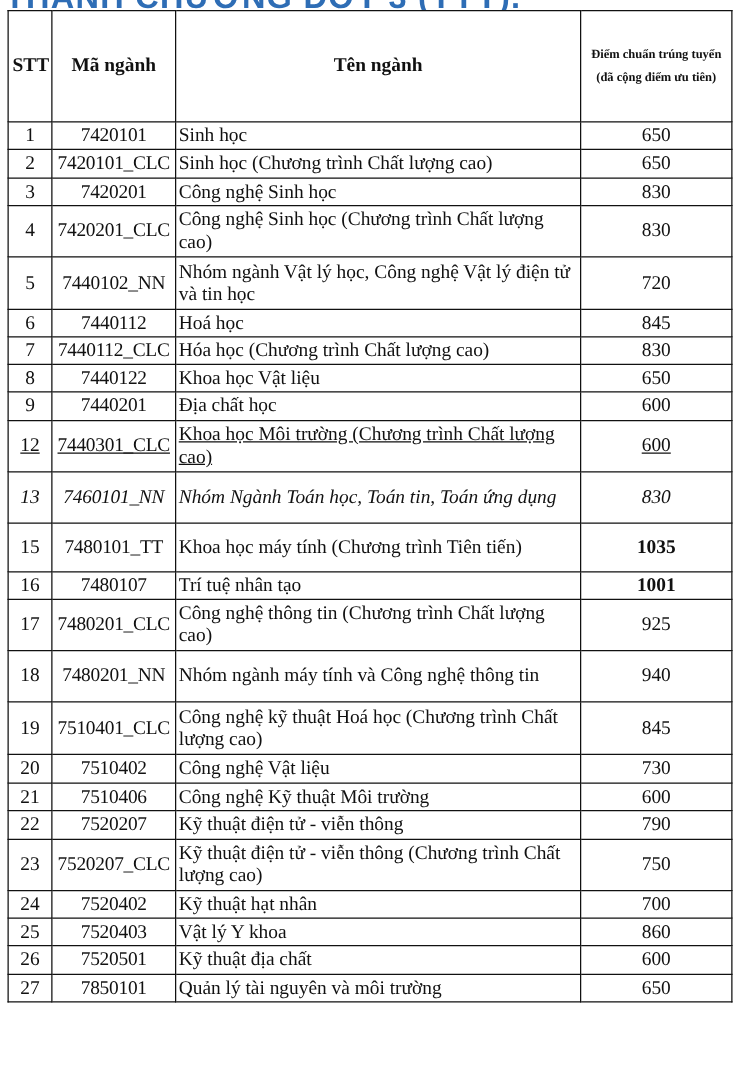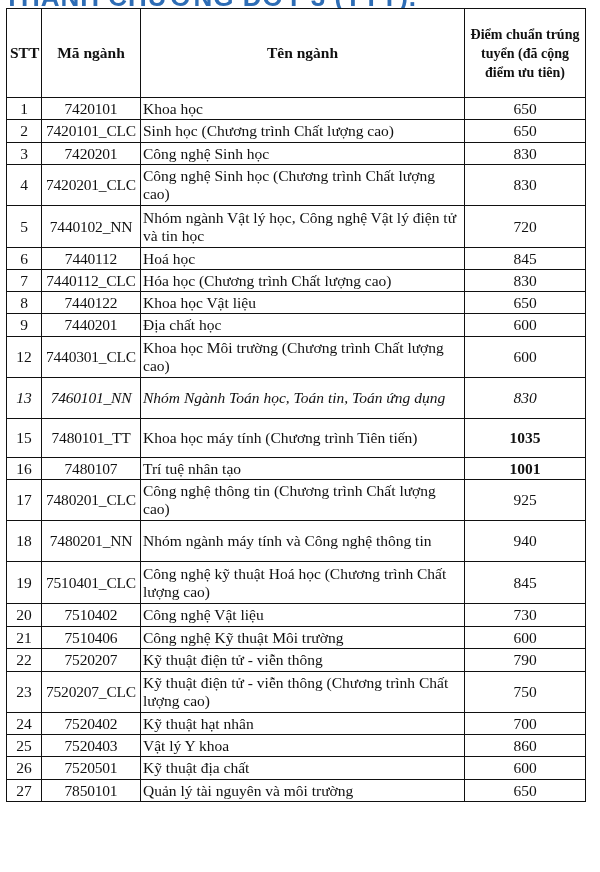--- a/index.html
+++ b/index.html
@@ -5,21 +5,21 @@
   html, body { margin: 0; padding: 0; background: #ffffff; }
   body { width: 600px; height: 872px; position: relative; overflow: hidden;
          font-family: "Liberation Serif", "DejaVu Serif", serif; color: #111; }
   .title-strip { position: absolute; left: 4px; top: -14px; height: 22px; width: 460px;
          overflow: hidden; color: #2e6db5; font-family: "Liberation Sans", sans-serif;
          font-weight: bold; font-size: 26px; line-height: 22px; white-space: nowrap; letter-spacing: 1px; }
   table { position: absolute; left: 6px; top: 8px; border-collapse: collapse;
           width: 579px; table-layout: fixed; }
   td, th { border: 1.6px solid #111; padding: 0 3px; font-size: 15.5px; line-height: 18px; vertical-align: middle; }
   th { font-weight: bold; text-align: center; }
-  th.h-score { font-size: 14px; line-height: 19px; padding: 4px 2px; }
+  th.h-score { font-size: 10px; line-height: 19px; padding: 4px 2px; }
   td.stt { text-align: center; padding: 0; }
   td.code { text-align: center; padding: 0; white-space: nowrap; font-size: 15.5px; letter-spacing: -0.2px; }
   td.name { text-align: left; padding: 1px 2px; }
   td.score { text-align: center; }
   td.score.bold { font-weight: bold; }
   col.c1 { width: 35px; } col.c2 { width: 99px; } col.c3 { width: 324px; } col.c4 { width: 121px; }
   tr.hdr { height: 89px; }
 </style>
 </head>
 <body>
@@ -38,21 +38,21 @@
       <th>STT</th>
       <th>Mã ngành</th>
       <th>Tên ngành</th>
       <th class="h-score">Điểm chuẩn trúng tuyển (đã cộng điểm ưu tiên)</th>
     </tr>
   </thead>
   <tbody id="tbody">
       <tr style="height: 22px;">
         <td class="stt">1</td>
         <td class="code">7420101</td>
-        <td class="name">Khoa học</td>
+        <td class="name">Sinh học</td>
         <td class="score">650</td>
       </tr>
       <tr style="height: 23px;">
         <td class="stt">2</td>
         <td class="code">7420101_CLC</td>
         <td class="name">Sinh học (Chương trình Chất lượng cao)</td>
         <td class="score">650</td>
       </tr>
       <tr style="height: 22px;">
         <td class="stt">3</td>
@@ -89,21 +89,21 @@
         <td class="code">7440122</td>
         <td class="name">Khoa học Vật liệu</td>
         <td class="score">650</td>
       </tr>
       <tr style="height: 23px;">
         <td class="stt">9</td>
         <td class="code">7440201</td>
         <td class="name">Địa chất học</td>
         <td class="score">600</td>
       </tr>
-      <tr style="height: 41px;">
+      <tr style="height: 41px; text-decoration: underline;">
         <td class="stt">12</td>
         <td class="code">7440301_CLC</td>
         <td class="name">Khoa học Môi trường (Chương trình Chất lượng cao)</td>
         <td class="score">600</td>
       </tr>
       <tr style="height: 41px; font-style: italic;">
         <td class="stt">13</td>
         <td class="code">7460101_NN</td>
         <td class="name">Nhóm Ngành Toán học, Toán tin, Toán ứng dụng</td>
         <td class="score">830</td>

